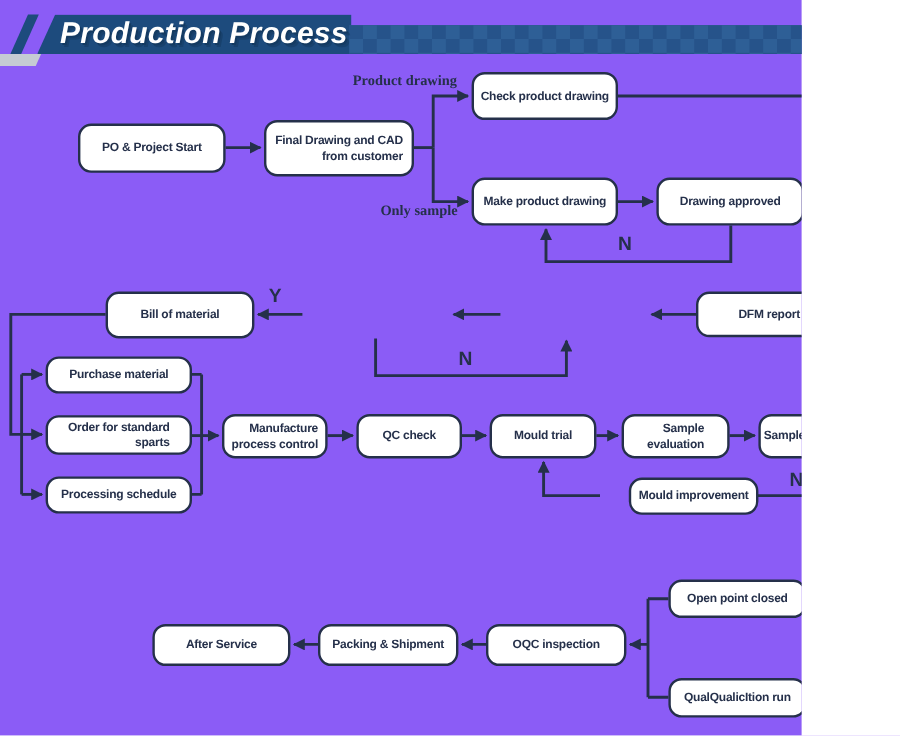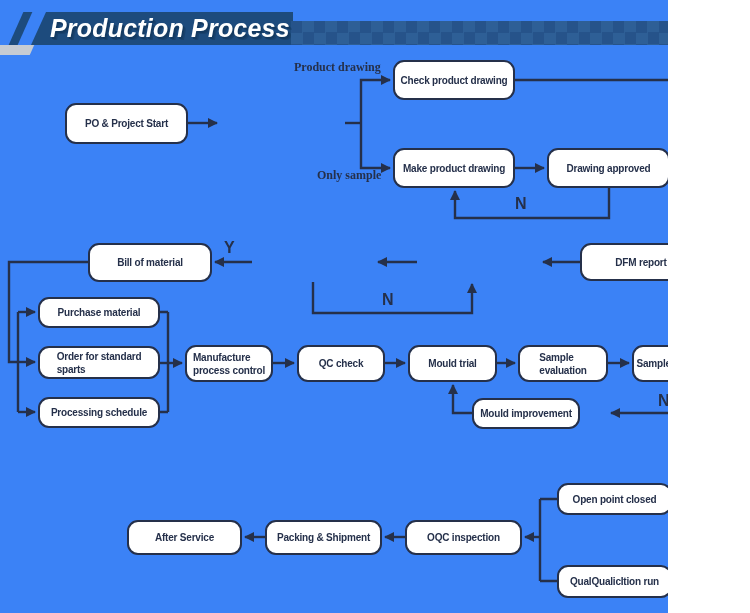--- a/index.html
+++ b/index.html
@@ -1,17 +1,17 @@
 <!DOCTYPE html>
 <html><head>
 <meta charset="utf-8">
 <style>
   html,body{margin:0;padding:0;background:#fff;}
   .canvas{
-    position:relative;width:668px;height:613px;background:#3b82f6;
+    position:relative;width:668px;height:613px;background:#8b5cf6;
     font-family:"Liberation Sans",sans-serif;overflow:hidden;
   }
   
   .banner-shadow{
     position:absolute;left:-8px;top:45px;width:40px;height:10px;
     background:#c5cbd3;transform:skewX(-24deg);
   }
   .banner-accent{
     position:absolute;left:16px;top:12px;width:9px;height:33px;
     background:#1d4b7d;transform:skewX(-24deg);
@@ -32,21 +32,21 @@
     font-size:25px;font-weight:800;font-style:italic;color:#ffffff;
     letter-spacing:0.2px;line-height:33px;
     text-shadow:1.5px 1.5px 0 #143a61, 3px 3px 0 rgba(20,58,97,.55);
     white-space:nowrap;
   }
   
   .wires{position:absolute;left:0;top:0;}
   .node{
     position:absolute;box-sizing:border-box;
     border:2.5px solid #25304a;border-radius:11px;background:#ffffff;
-    display:flex;align-items:center;justify-content:center;text-align:left;
+    display:flex;align-items:center;justify-content:center;text-align:right;
     color:#25304a;font-size:10px;font-weight:700;line-height:1.3;
     letter-spacing:-0.2px;white-space:pre-line;padding:1px 2px;
   }
   .flabel{
     position:absolute;color:#25304a;font-size:12px;font-weight:700;white-space:nowrap;font-family:Liberation Serif, serif;
   }
   .yn{
     position:absolute;color:#25304a;font-size:16px;font-weight:700;
   }
 </style>
@@ -100,37 +100,39 @@
       <path d="M500,413 L453,413 L453,385" marker-end="url(#arr)"></path>
       <path d="M690,499 L675,499" marker-end="url(#arr)"></path>
       <path d="M690,581 L675,581" marker-end="url(#arr)"></path>
       <path d="M540,537 L525,537" marker-end="url(#arr)"></path>
       <path d="M405,537 L385,537" marker-end="url(#arr)"></path>
       <path d="M265,537 L245,537" marker-end="url(#arr)"></path>
     </g>
   </svg>
 
   <div class="node" style="left:65px;top:103px;width:123px;height:41px">PO &amp; Project Start</div>
+  <div class="node" style="left:220px;top:100px;width:125px;height:47px">Final Drawing and CAD
+from customer</div>
   <div class="node" style="left:393px;top:60px;width:122px;height:40px">Check product drawing</div>
   <div class="node" style="left:393px;top:148px;width:122px;height:40px">Make product drawing</div>
   <div class="node" style="left:547px;top:148px;width:123px;height:40px">Drawing approved</div>
   <div class="node" style="left:580px;top:243px;width:122px;height:38px">DFM report</div>
   <div class="node" style="left:88px;top:243px;width:124px;height:39px">Bill of material</div>
   <div class="node" style="left:38px;top:297px;width:122px;height:31px">Purchase material</div>
   <div class="node" style="left:38px;top:346px;width:122px;height:33px">Order for standard
 sparts</div>
   <div class="node" style="left:38px;top:397px;width:122px;height:31px">Processing schedule</div>
   <div class="node" style="left:185px;top:345px;width:88px;height:37px">Manufacture
 process control</div>
   <div class="node" style="left:297px;top:345px;width:88px;height:37px">QC check</div>
   <div class="node" style="left:408px;top:345px;width:89px;height:37px">Mould trial</div>
   <div class="node" style="left:518px;top:345px;width:90px;height:37px">Sample
 evaluation</div>
   <div class="node" style="left:632px;top:345px;width:86px;height:37px">Sample approval</div>
-  <div class="node" style="left:472px;top:398px;width:108px;height:31px">Mould improvement</div>
+  <div class="node" style="left:524px;top:398px;width:108px;height:31px">Mould improvement</div>
   <div class="node" style="left:557px;top:483px;width:115px;height:32px">Open point closed</div>
   <div class="node" style="left:557px;top:565px;width:115px;height:33px">QualQualicItion run</div>
   <div class="node" style="left:405px;top:520px;width:117px;height:35px">OQC inspection</div>
   <div class="node" style="left:265px;top:520px;width:117px;height:35px">Packing &amp; Shipment</div>
   <div class="node" style="left:127px;top:520px;width:115px;height:35px">After Service</div>
 
   <div class="flabel" style="left:294px;top:60px">Product drawing</div>
   <div class="flabel" style="left:317px;top:168px">Only sample</div>
   <div class="yn" style="left:679px;top:143px">Y</div>
   <div class="yn" style="left:515px;top:195px">N</div>

